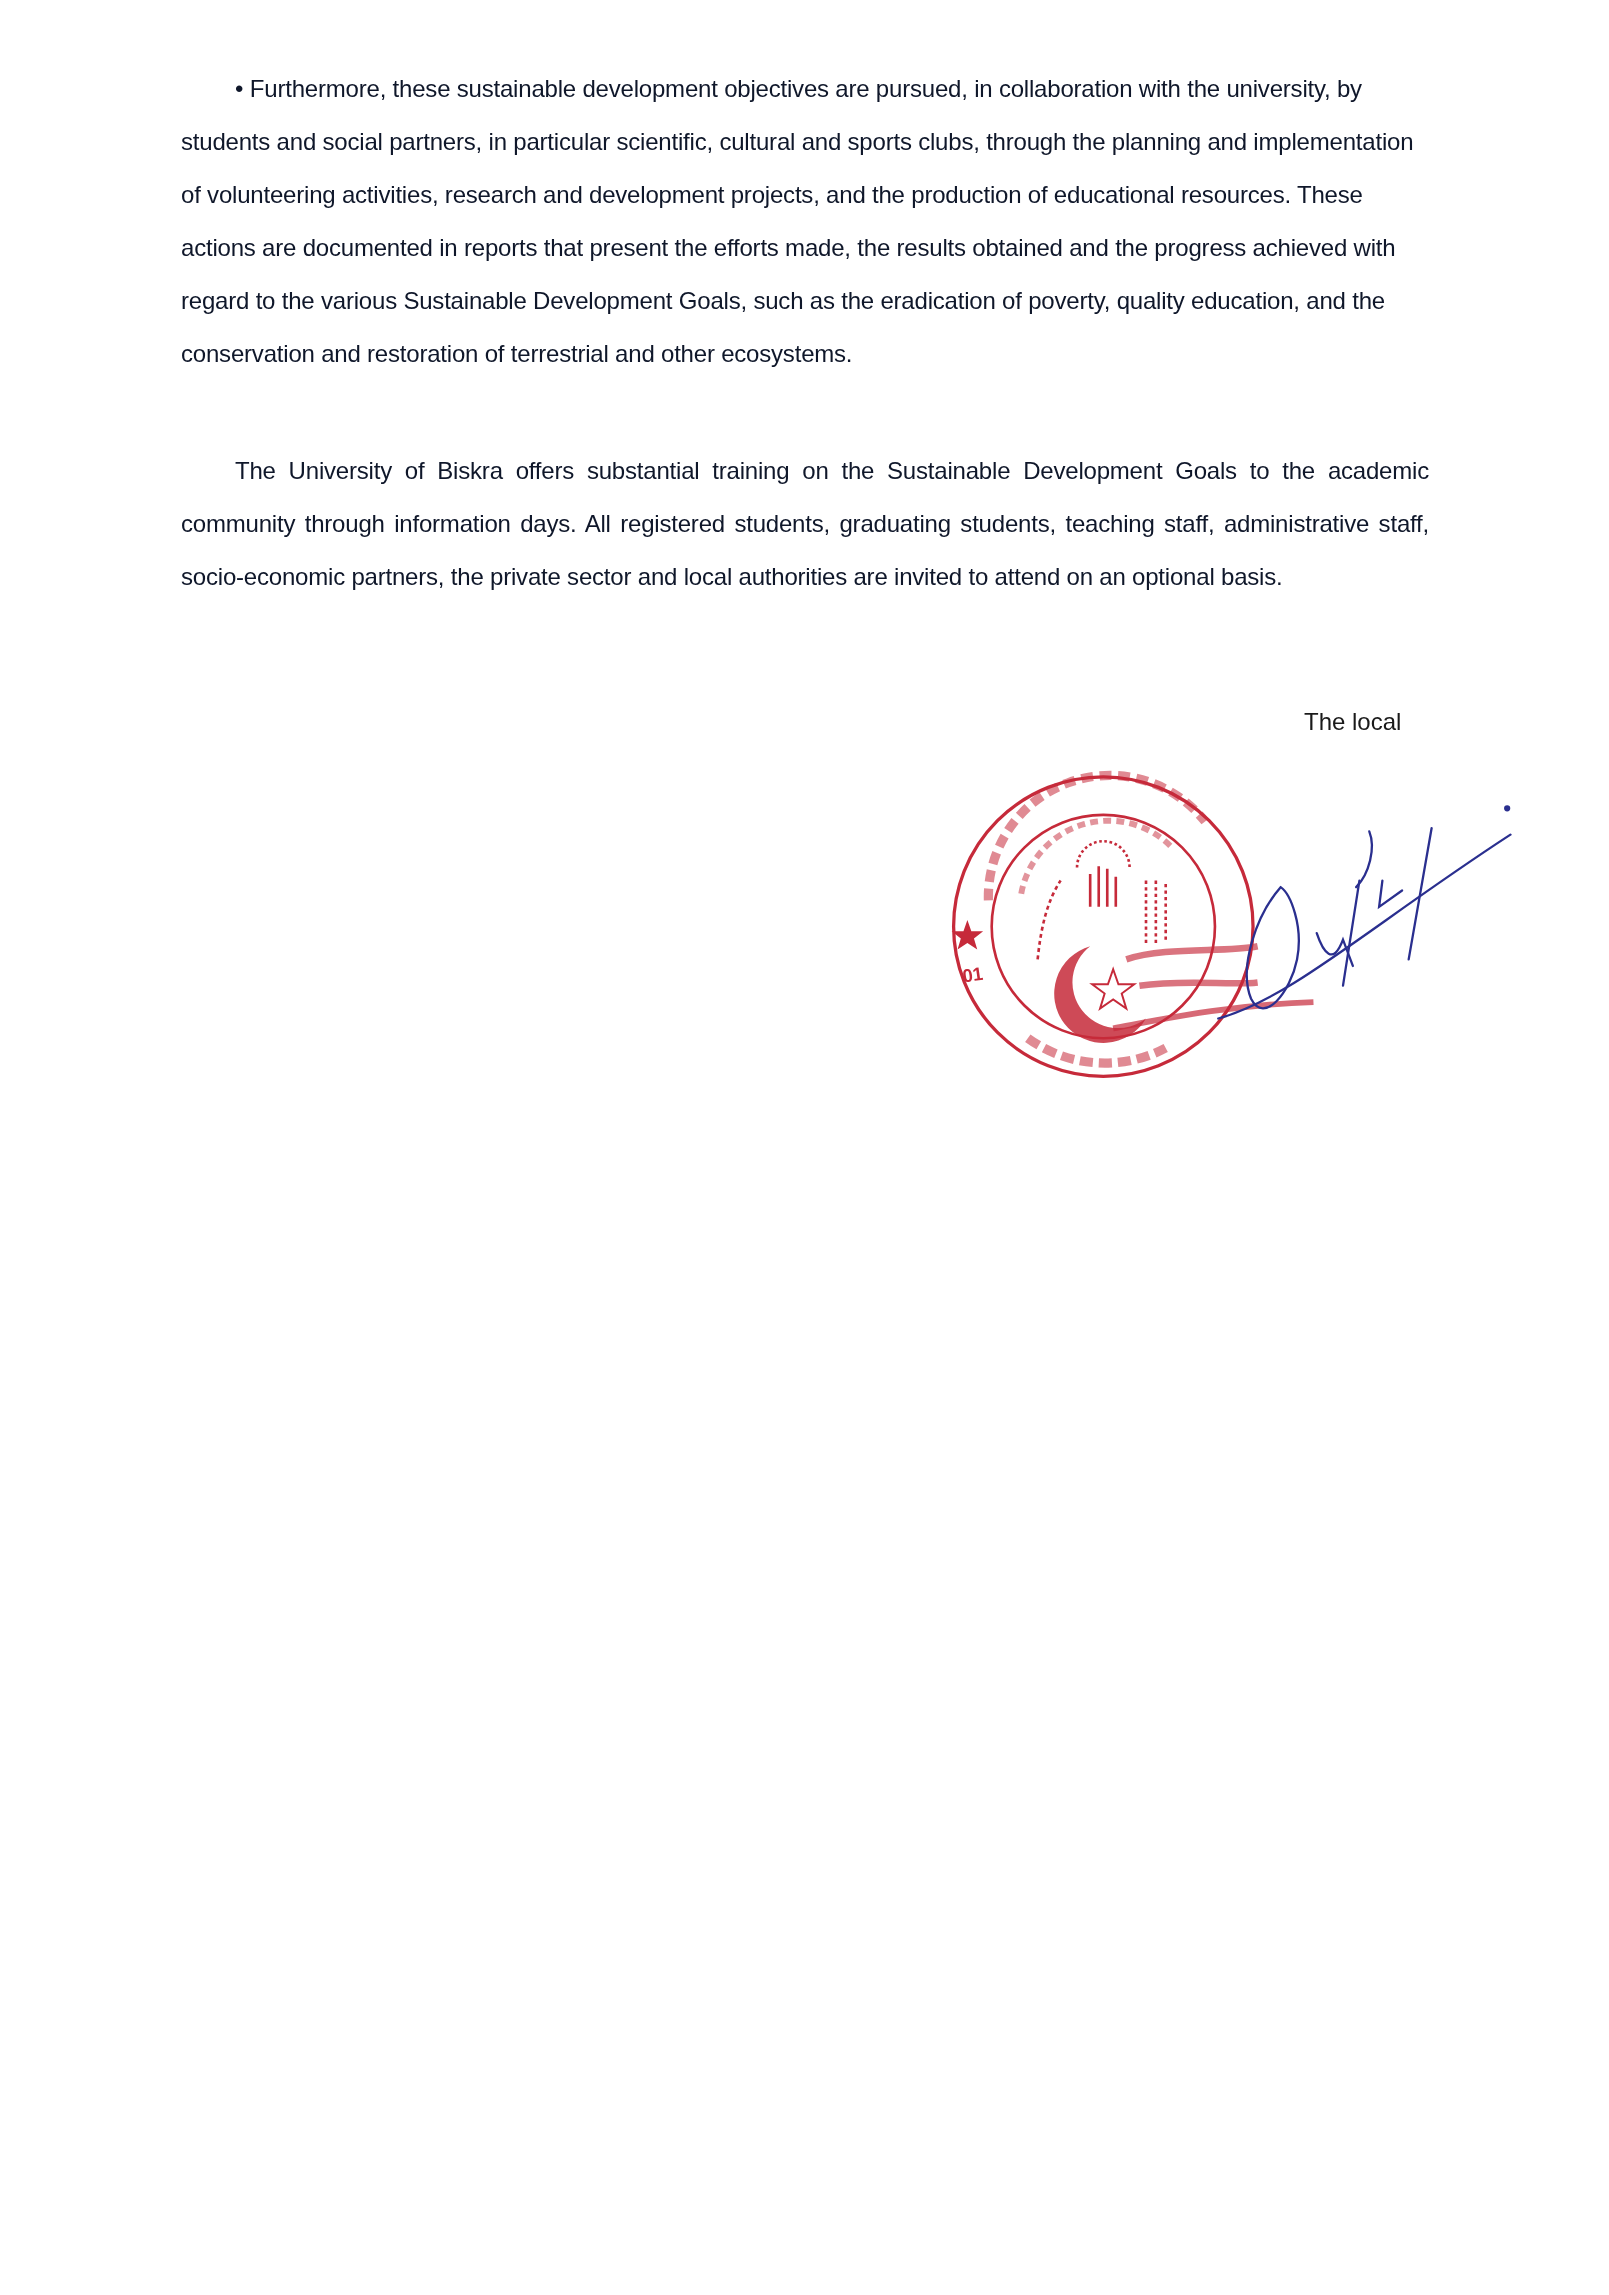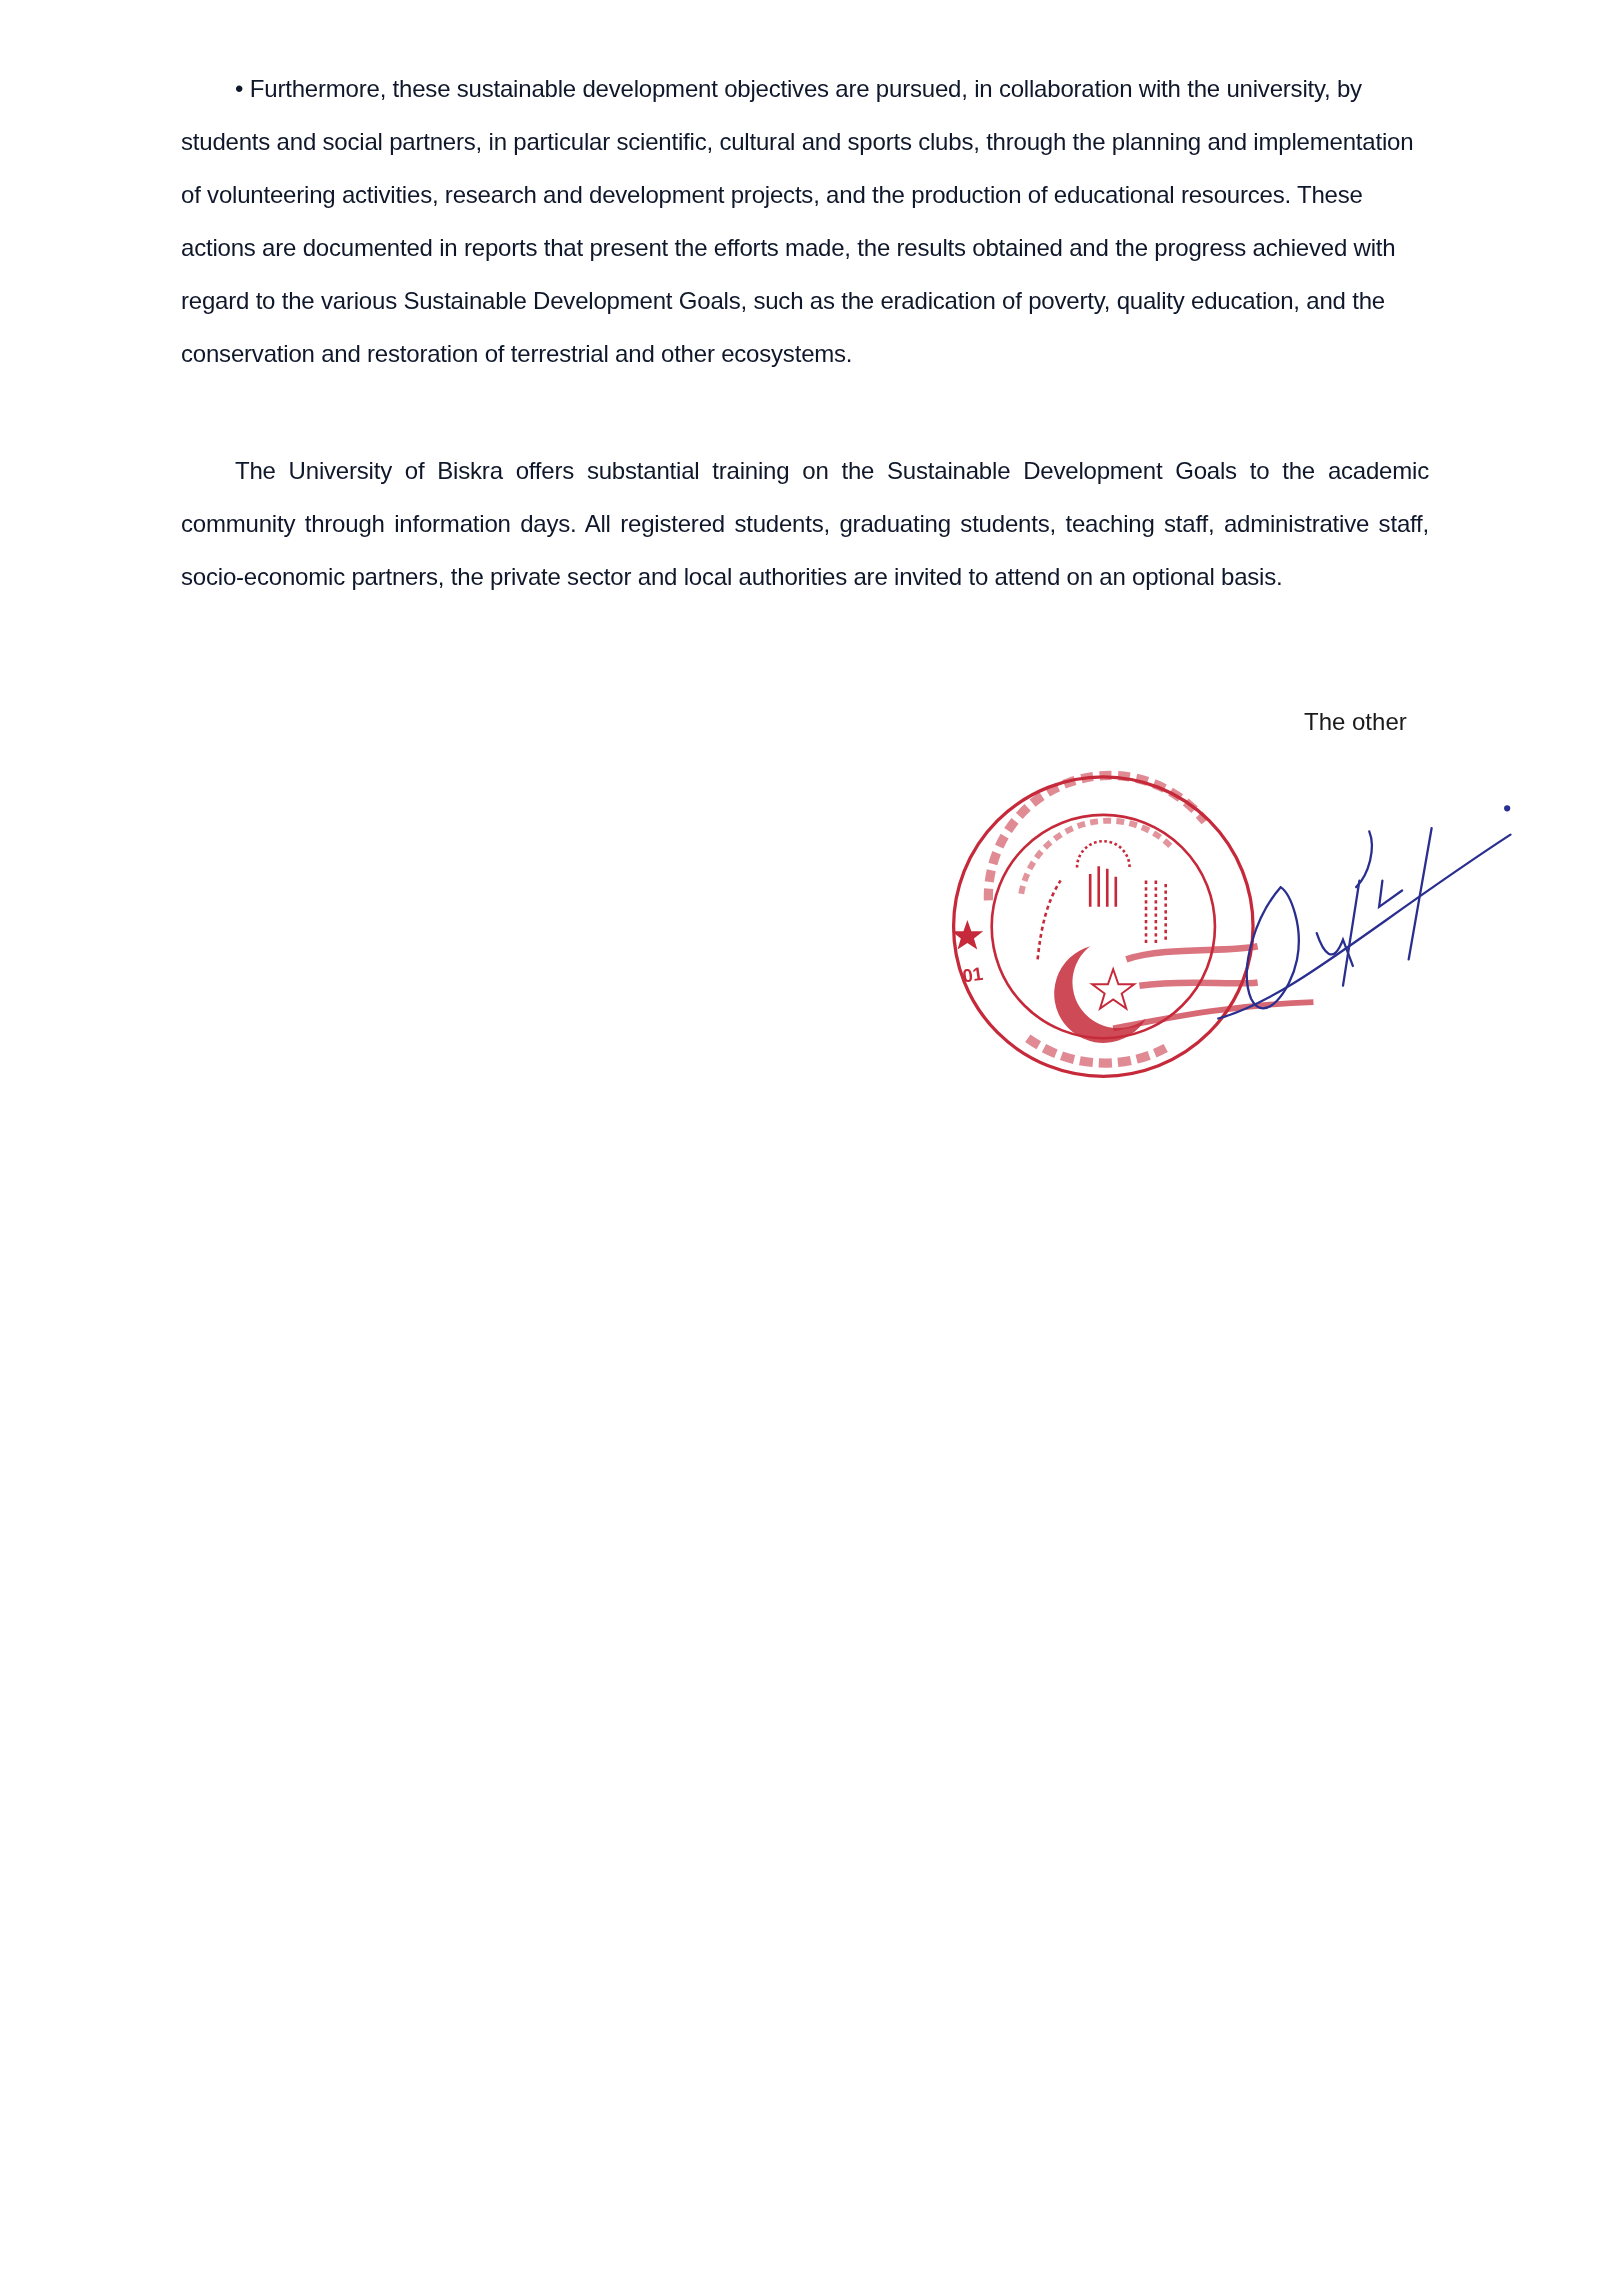--- a/index.html
+++ b/index.html
@@ -42,21 +42,21 @@
   <div class="body-text para" id="para1">
     <p class="indent">
       <span class="bullet">•</span><span>Furthermore, these sustainable development objectives are pursued, in collaboration with the university, by students and social partners, in particular scientific, cultural and sports clubs, through the planning and implementation of volunteering activities, research and development projects, and the production of educational resources. These actions are documented in reports that present the efforts made, the results obtained and the progress achieved with regard to the various Sustainable Development Goals, such as the eradication of poverty, quality education, and the conservation and restoration of terrestrial and other ecosystems.</span>
     </p>
   </div>
 
   <div class="body-text para" id="para2">
     <p class="indent">The University of Biskra offers substantial training on the Sustainable Development Goals to the academic community through information days. All registered students, graduating students, teaching staff, administrative staff, socio-economic partners, the private sector and local authorities are invited to attend on an optional basis.</p>
   </div>
 
-  <div class="rector">The other</div>
+  <div class="rector">The local</div>
 
   <div class="seal-wrap">
     <svg viewBox="0 0 900 520" xmlns="http://www.w3.org/2000/svg">
       <g fill="none" stroke="#c62a3a">
         <circle cx="235" cy="270" r="228" stroke-width="5"></circle>
         <circle cx="235" cy="270" r="170" stroke-width="4"></circle>
         <path d="M60,230 A185,185 0 0 1 390,110" stroke-width="14" stroke-dasharray="18 10" opacity="0.55"></path>
         <path d="M120,440 A200,200 0 0 0 330,455" stroke-width="14" stroke-dasharray="20 9" opacity="0.55"></path>
         <path d="M110,220 A135,135 0 0 1 340,150" stroke-width="9" stroke-dasharray="12 8" opacity="0.5"></path>
         <path d="M215,300 A75,75 0 1 0 300,410 A58,58 0 1 1 215,300 Z" fill="#c62a3a" opacity="0.85" stroke="none"></path>

